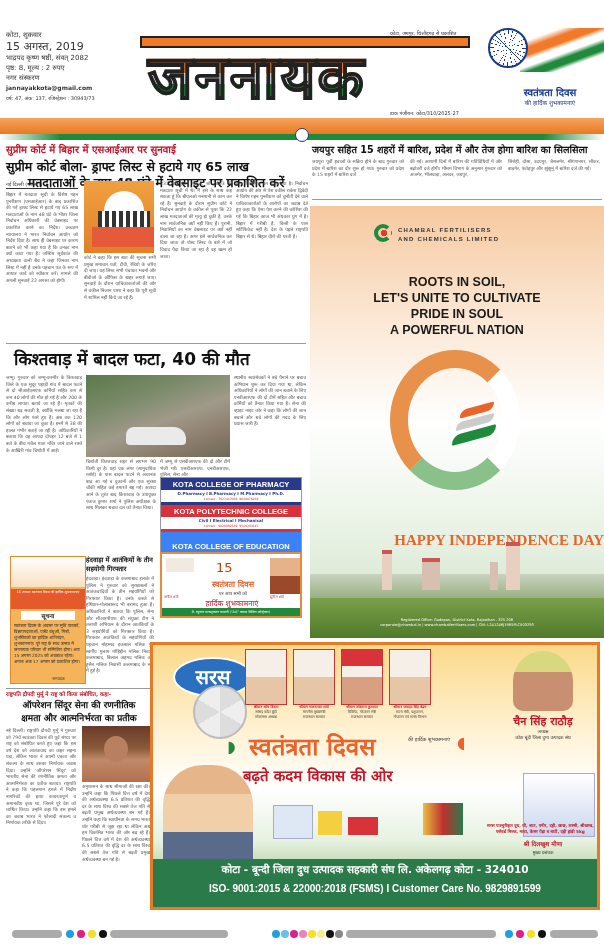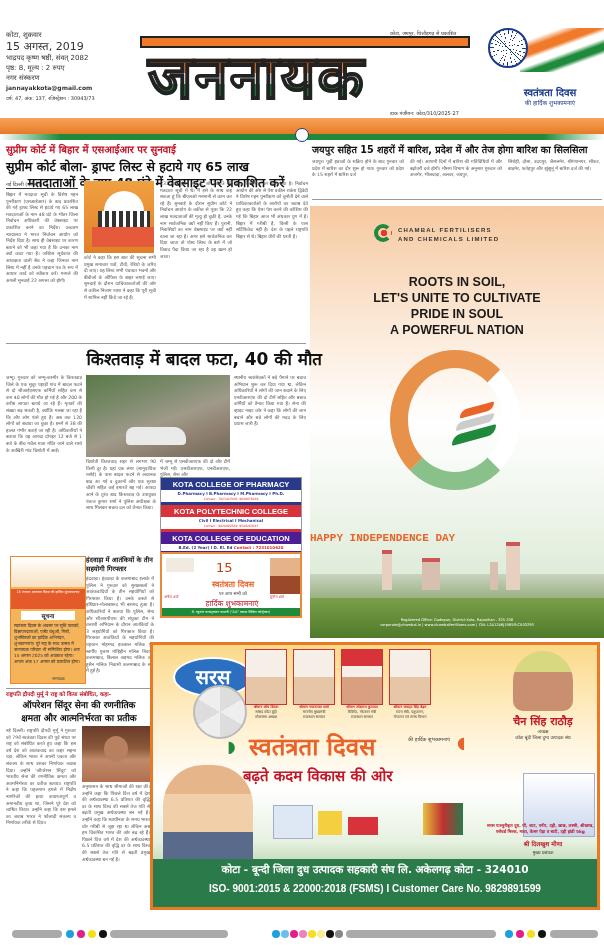--- a/index.html
+++ b/index.html
@@ -33,21 +33,21 @@
 .img-court{background:linear-gradient(#f0a040,#e0802a);}
 .court-dome{left:20px;top:10px;width:40px;height:20px;border-radius:20px 20px 0 0;background:#fff}
 .img-flood{background:linear-gradient(160deg,#5a7a4a 0%,#7a8a6a 30%,#a09a8a 55%,#8a7a6a 80%,#6a6a5a 100%)}
 .adk{color:#fff;font-weight:bold;text-align:center;font-family:"Liberation Sans",sans-serif}
 
 .chambal{left:310px;top:206px;width:294px;height:432px;background:linear-gradient(180deg,#f6c9a0 0%,#fbe6d2 25%,#fff 50%,#eef5ea 70%,#cfe3c9 100%)}
 .cf-logo{left:64px;top:18px;width:18px;height:18px;border-radius:50%;border:4px solid #1f8a3b;border-right-color:transparent;background:radial-gradient(circle at 60% 50%,#e53a2a 40%,transparent 42%)}
 .cf-name{left:88px;top:20px;font-size:6px;line-height:9px;color:#333;font-weight:bold;letter-spacing:1.2px;font-family:"Liberation Sans",sans-serif}
 .cf-slogan{left:0;top:68px;width:294px;text-align:center;font-size:12.5px;line-height:16px;color:#1a1a1a;font-weight:bold;font-family:"Liberation Sans",sans-serif}
 .cf-ring{left:80px;top:144px;width:130px;height:140px;border-radius:50%;border:18px solid;border-color:#e8914a #fff #8ac08a #e8914a}
-.cf-happy{left:0;top:326px;width:294px;text-align:left;color:#e8642a;font-size:11px;font-weight:bold;font-family:Liberation Mono, monospace}
+.cf-happy{left:0;top:326px;width:294px;text-align:right;color:#e8642a;font-size:15px;font-weight:bold;font-family:Liberation Serif, serif}
 .cf-factory{left:0;top:368px;width:294px;height:40px;background:linear-gradient(#c9d3c0,#7a9a5a)}
 .cf-grass{left:0;top:392px;width:294px;height:40px;background:linear-gradient(#7aa04a,#4f7a2a)}
 .cf-reg{left:0;top:412px;width:294px;text-align:center;font-size:3.6px;line-height:5px;color:#fff}
 
 .saras{left:150px;top:642px;width:450px;height:268px;border:3px solid #e87a26;background:linear-gradient(#fbd98a 0%,#fff3d8 35%,#fff 55%,#e6f1e0 75%,#7ab06a 100%)}
 .saras-logo{left:20px;top:12px;width:80px;height:40px;border-radius:50%;background:#2b6fc0;border:2px solid #fff;color:#fff;font-size:20px;font-weight:bold;text-align:center;line-height:36px}
 .portrait{position:absolute;top:4px;width:42px;height:56px;border:1px solid #c33;background:linear-gradient(#f5efe8 50%,#e6c6a6 50%)}
 .por-label{position:absolute;top:60px;width:46px;font-size:3.6px;line-height:5px;text-align:center;color:#333}
 .por-label b{color:#c0172a}
 .saras-sw{left:96px;top:84px;font-size:24px;color:#e8642a;font-weight:bold}
@@ -146,42 +146,42 @@
   <div class="abs" style="left:196px;top:336px;width:14px;height:48px;background:#e8d0c0;border-top:4px solid #c55"></div>
   <div class="abs cf-grass"></div>
   <div class="abs cf-reg">
     <div>Registered Office: Gadepan, District Kota, Rajasthan - 325 208</div>
     <div>corporate@chambal.in | www.chambalfertilisers.com | CIN: L24124RJ1985PLC003293</div>
   </div>
 </div>
 
 <div class="abs" style="left:6px;top:343px;width:300px;height:120px">
   <div class="abs rule" style="left:0;top:0;width:300px;height:1px"></div>
-  <div class="hl" style="position:absolute;left:16px;top:4px;width:300px;text-align:right;font-size:17px;line-height:24px">किश्तवाड़ में बादल फटा, 40 की मौत</div>
+  <div class="hl" style="position:absolute;left:8px;top:4px;width:300px;text-align:left;font-size:17px;line-height:24px">किश्तवाड़ में बादल फटा, 40 की मौत</div>
   <div class="abs col-text" style="left:0;top:32px;width:76px;height:162px">जम्मू। गुरुवार को जम्मू-कश्मीर के किश्तवाड़ जिले के एक सुदूर पहाड़ी गांव में बादल फटने से दो सीआईएसएफ कर्मियों सहित कम से कम 40 लोगों की मौत हो गई है और 200 के करीब लापता बताये जा रहे हैं। मृतकों की संख्या बढ़ सकती है, क्योंकि मलबा जा रहा है कि और लोग फंसे हुए हैं। अब तक 120 लोगों को बचाया जा चुका है। इनमें से 38 की हालत गंभीर बताई जा रही है। अधिकारियों ने बताया कि यह आपदा दोपहर 12 बजे से 1 बजे के बीच मचैल माता मंदिर जाने वाले रास्ते के आखिरी गांव चिशोती में आई।</div>
   <div class="abs img-flood" style="left:80px;top:32px;width:144px;height:82px">
     <div class="abs" style="left:40px;top:52px;width:60px;height:18px;background:#eaeaea;border-radius:8px 12px 4px 4px"></div>
   </div>
   <div class="abs col-text" style="left:80px;top:116px;width:70px;height:78px">चिशोती किश्तवाड़ शहर से लगभग 90 किमी दूर है। यहां एक लंगर (सामुदायिक रसोई) के पास बादल फटने से अचानक बाढ़ आ गई व दुकानों और एक सुरक्षा चौकी सहित कई इमारतें बह गईं। आपदा आने के तुरंत बाद किश्तवाड़ के उपायुक्त पंकज कुमार शर्मा ने पुलिस अधीक्षक के साथ मिलकर बचाव दल को तैनात किया।</div>
   <div class="abs col-text" style="left:154px;top:116px;width:70px;height:20px">में जम्मू से एसडीआरएफ की दो और टीमें भेजी गईं। एसडीआरएफ, एनडीआरएफ, पुलिस, सेना और</div>
   <div class="abs col-text" style="left:228px;top:32px;width:72px;height:104px">स्थानीय स्वयंसेवकों ने बड़े पैमाने पर बचाव अभियान शुरू कर दिया गया था, लेकिन अधिकारियों ने लोगों की जान बचाने के लिए एनडीआरएफ की दो टीमें सहित और बचाव कर्मियों को तैनात किया गया है। सेना की व्हाइट नाइट कोर ने कहा कि लोगों की जान बचाने और बचे लोगों की मदद के लिए प्रयास जारी हैं।</div>
 </div>
 
 <div class="abs" style="left:160px;top:477px;width:142px;height:86px;border:1px solid #999">
   <div style="background:#2a3a8a;height:27px;padding-top:2px">
     <div class="adk" style="font-size:7.5px;line-height:10px">KOTA COLLEGE OF PHARMACY</div>
     <div style="background:#fff;color:#2a3a8a;font-size:4px;text-align:center;line-height:7px;font-weight:bold">D.Pharmacy I B.Pharmacy I M.Pharmacy I Ph.D.</div>
     <div style="background:#fff;color:#c33;font-size:3px;text-align:center;line-height:5px">Contact : 7023447006, 9649076289</div>
   </div>
   <div style="background:#d8323a;height:27px;padding-top:2px">
     <div class="adk" style="font-size:7.5px;line-height:10px">KOTA POLYTECHNIC COLLEGE</div>
     <div style="background:#fff;color:#2a3a8a;font-size:4px;text-align:center;line-height:7px;font-weight:bold">Civil I Electrical I Mechanical</div>
     <div style="background:#fff;color:#c33;font-size:3px;text-align:center;line-height:5px">Contact : 9828092589, 9549203645</div>
   </div>
-  <div style="background:#4c1d95;height:30px;padding-top:2px">
+  <div style="background:#3b82f6;height:30px;padding-top:10px">
     <div class="adk" style="font-size:7.5px;line-height:10px">KOTA COLLEGE OF EDUCATION</div>
     <div style="background:#fff;color:#2a3a8a;font-size:4px;text-align:center;line-height:7px;font-weight:bold"><span>B.Ed. (2 Year) I D. El. Ed</span> <span style="color:#c33">Contact : 7231010620</span></div>
     <div style="background:#d8323a;color:#fff;font-size:3px;text-align:center;line-height:5px;margin:1px 10px">Address : SP-1, RIICO Industrial Area, Ranpur Road, Kota</div>
   </div>
 </div>
 
 <div class="abs" style="left:160px;top:552px;width:142px;height:66px;border:2px solid #e88a3a;background:#fff">
   <div class="abs" style="left:4px;top:4px;width:28px;height:36px;background:linear-gradient(#f0eae0 40%,#fff 40%)"></div>
   <div class="abs" style="left:108px;top:4px;width:30px;height:36px;background:linear-gradient(#e6b28a 50%,#9a4a2a 50%)"></div>
   <div class="abs" style="left:54px;top:6px;font-size:13px;font-weight:normal;color:#c2410c">15</div>

